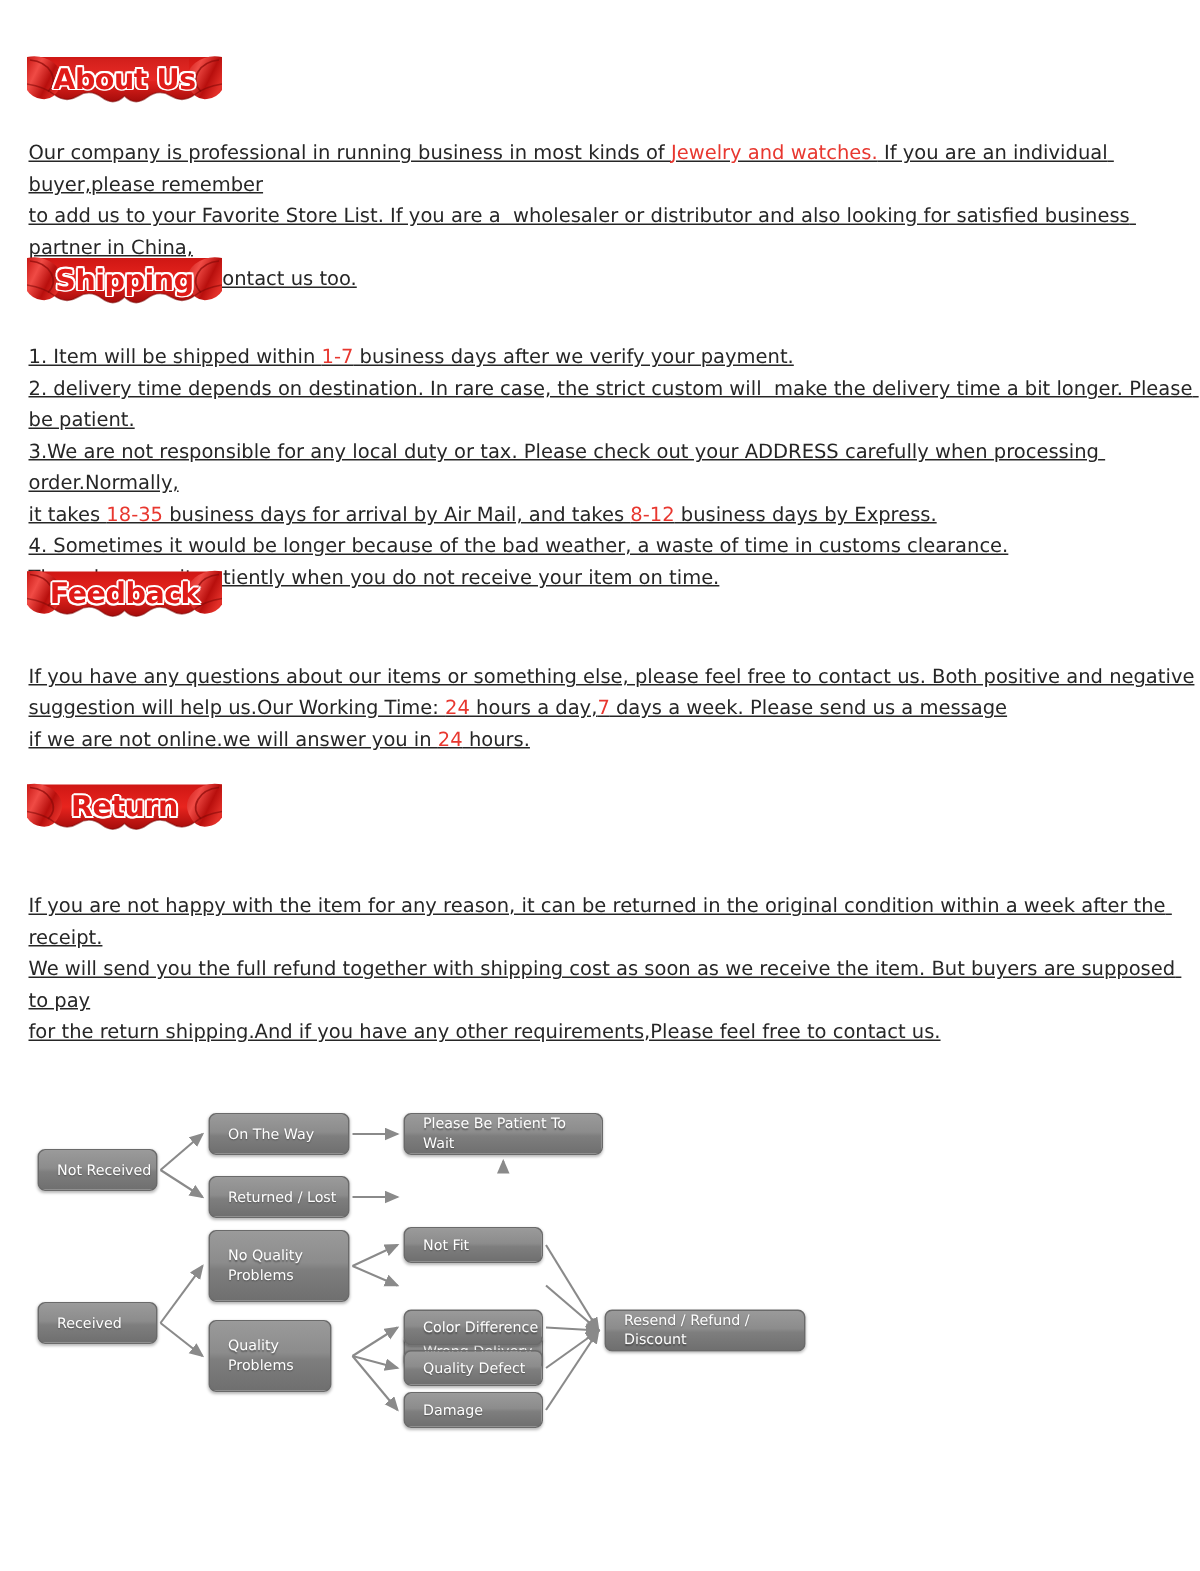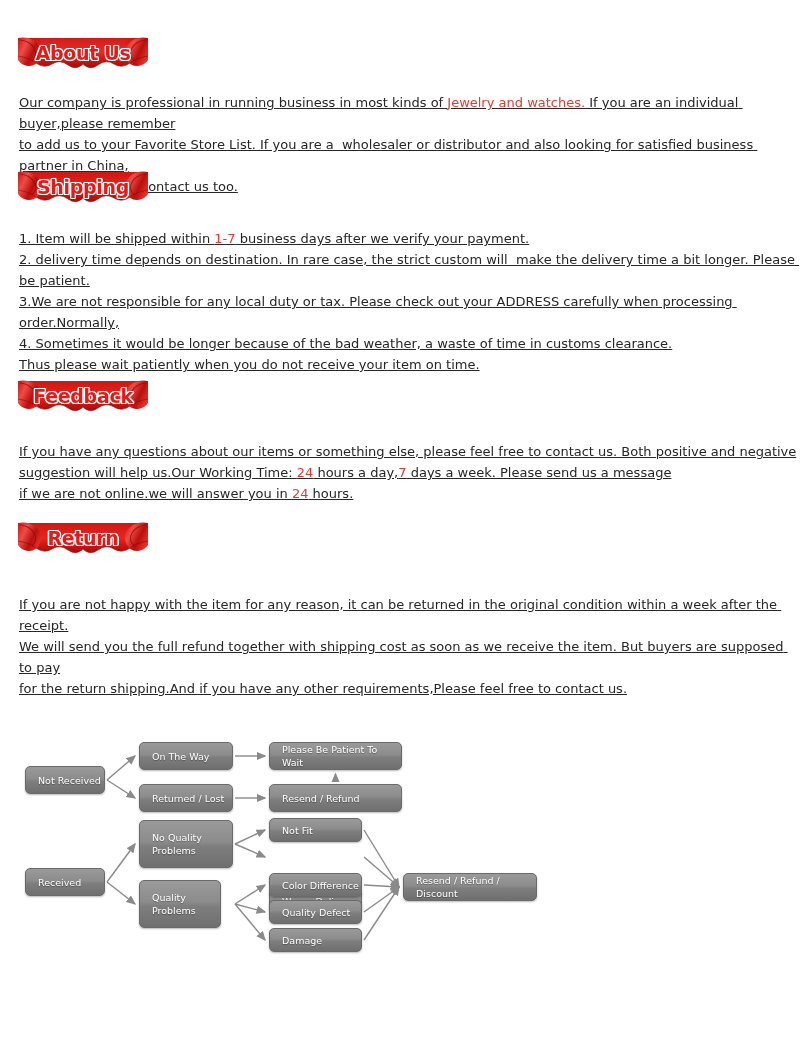--- a/index.html
+++ b/index.html
@@ -134,20 +134,21 @@
       <path d="M2 4 Q12 5 16 12 Q20 19 14 25" fill="none" stroke="#8e0b09" stroke-width="1.1" opacity="0.75"></path>
       <path d="M128 4 Q118 5 114 12 Q110 19 116 25" fill="none" stroke="#8e0b09" stroke-width="1.1" opacity="0.75"></path>
       <path d="M0 20 Q12 22 18 27 Q26 33 34 28 Q42 23 50 29 Q58 35 65 28 Q72 35 80 29 Q88 23 96 28 Q104 33 112 27 Q118 22 130 20" fill="none" stroke="#7e0806" stroke-width="1" opacity="0.55"></path>
     </svg>
     <div class="banner-text">Shipping</div>
   </div>
   <div class="para" id="p-shipping" style="margin-top:18px;">
       <div class="line"><span>1. Item will be shipped within </span><span class="hl">1-7</span><span> business days after we verify your payment.</span></div>
       <div class="line"><span>2. delivery time depends on destination. In rare case, the strict custom will  make the delivery time a bit longer. Please be patient.</span></div>
       <div class="line"><span>3.We are not responsible for any local duty or tax. Please check out your ADDRESS carefully when processing order.Normally,</span></div>
+      <div class="line"><span>it takes </span><span class="hl">18-35</span><span> business days for arrival by Air Mail, and takes </span><span class="hl">8-12</span><span> business days by Express.</span></div>
       <div class="line"><span>4. Sometimes it would be longer because of the bad weather, a waste of time in customs clearance.</span></div>
       <div class="line"><span>Thus please wait patiently when you do not receive your item on time.</span></div>
     </div>
 </div>
 
 <div class="section" id="sec-feedback" style="top:379px;">
   <div class="banner">
     <svg width="130" height="40" viewBox="0 0 130 40" aria-hidden="true">
       <path d="M0 2 H130 V20 Q118 22 112 27 Q104 33 96 28 Q88 23 80 29 Q72 35 65 28 Q58 35 50 29 Q42 23 34 28 Q26 33 18 27 Q12 22 0 20 Z" fill="url(#gM)"></path>
       <path d="M0 2 Q10 0 18 6 Q26 13 22 22 Q18 31 10 30 Q3 29 0 24 Z" fill="url(#gL)"></path>
@@ -214,23 +215,20 @@
     </div>
     <div class="fbox" style="left: 139px; top: 42px; width: 94px; height: 28px;">
       <span style="white-space: pre-line;">On The Way</span>
     </div>
     <div class="fbox" style="left: 139px; top: 84px; width: 94px; height: 28px;">
       <span style="white-space: pre-line;">Returned / Lost</span>
     </div>
     <div class="fbox" style="left: 269px; top: 42px; width: 133px; height: 28px;">
       <span style="white-space: pre-line;">Please Be Patient To Wait</span>
     </div>
-    <div class="fbox" style="left: 269px; top: 84px; width: 133px; height: 28px;">
-      <span style="white-space: pre-line;">Resend / Refund</span>
-    </div>
     <div class="fbox" style="left: 25px; top: 168px; width: 80px; height: 28px;">
       <span style="white-space: pre-line;">Received</span>
     </div>
     <div class="fbox" style="left: 139px; top: 120px; width: 94px; height: 48px;">
       <span style="white-space: pre-line;">No Quality
 Problems</span>
     </div>
     <div class="fbox" style="left: 139px; top: 180px; width: 82px; height: 48px;">
       <span style="white-space: pre-line;">Quality Problems</span>
     </div>

